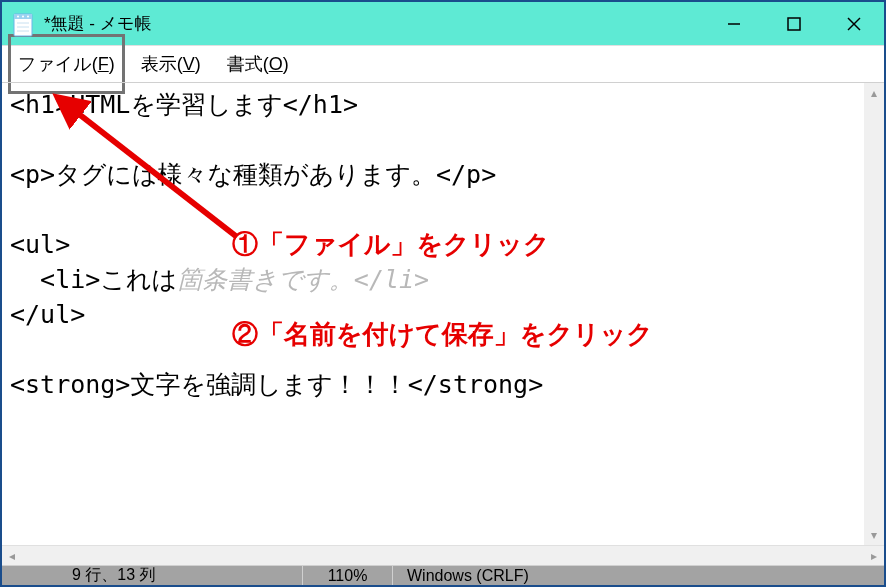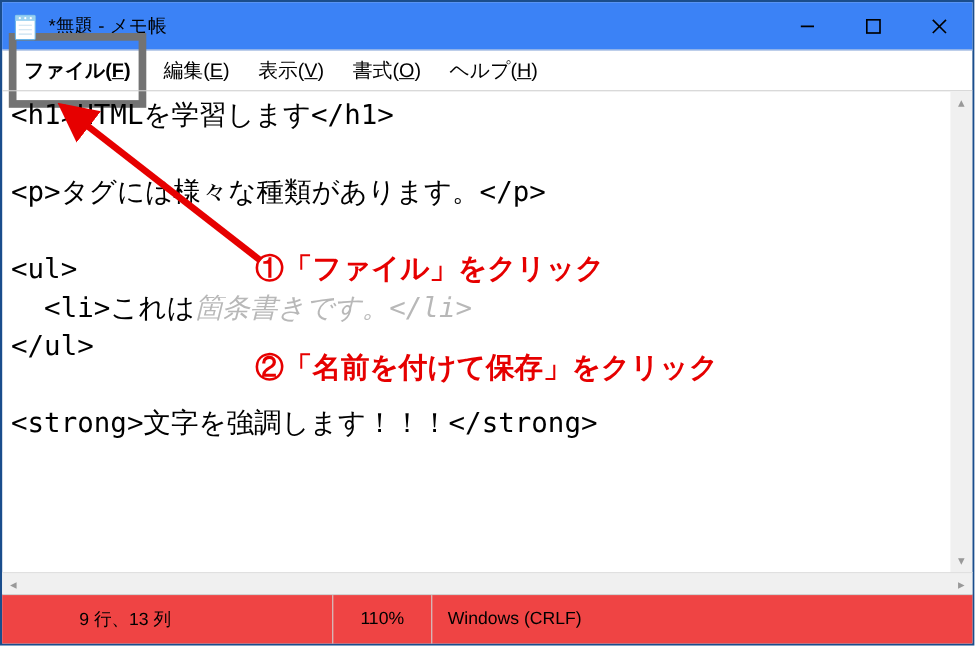--- a/index.html
+++ b/index.html
@@ -15,21 +15,21 @@
       width: 886px;
       height: 587px;
       border: 2px solid #1a4d8c;
       background: #fff;
       display: flex;
       flex-direction: column;
       position: relative;
     }
     .titlebar {
       height: 44px;
-      background: #3b82f6;
+      background: #5eead4;
       display: flex;
       align-items: center;
       padding-left: 10px;
       border-bottom: 1px solid #e0e0e0;
     }
     .notepad-icon {
       width: 22px;
       height: 26px;
       margin-right: 10px;
       position: relative;
@@ -60,23 +60,22 @@
       align-items: center;
       padding-left: 6px;
       gap: 6px;
       font-size: 18px;
     }
     .menu-item {
       padding: 4px 10px;
       color: #000;
     }
     .menu-item.highlighted {
-      border: 7px solid #737373;
+      border: 3px solid #737373;
       padding: 15px 7px;
-      font-weight: bold;
     }
     .menu-item u { text-decoration: underline; }
     .editor-area {
       flex: 1;
       position: relative;
       overflow: hidden;
       border-top: 1px solid #d0d0d0;
     }
     .editor-content {
       padding: 4px 8px;
@@ -115,22 +114,22 @@
     .scroll-arrow-h {
       width: 20px;
       display: flex;
       align-items: center;
       justify-content: center;
       color: #999;
       font-size: 12px;
     }
     .scroll-track-h { flex: 1; }
     .statusbar {
-      height: 45px;
-      background: #ef4444;
+      height: 20px;
+      background: #a3a3a3;
       display: flex;
       align-items: center;
       font-size: 16px;
       border-top: 1px solid #d0d0d0;
     }
     .status-cell {
       padding: 0 14px;
       height: 100%;
       display: flex;
       align-items: center;
@@ -191,24 +190,22 @@
         <svg width="16" height="16">
             <line x1="2" y1="2" x2="14" y2="14" stroke="#000" stroke-width="1.5"></line>
             <line x1="14" y1="2" x2="2" y2="14" stroke="#000" stroke-width="1.5"></line>
           </svg>
       </div>
     </div>
   </div>
 
   <div class="menubar">
     <span class="menu-item highlighted">ファイル(<u>F</u>)</span>
-    <span class="menu-item">編集(<u>E</u>)</span>
     <span class="menu-item">表示(<u>V</u>)</span>
     <span class="menu-item">書式(<u>O</u>)</span>
-    <span class="menu-item">ヘルプ(<u>H</u>)</span>
   </div>
 
   <div class="editor-area">
     <div class="editor-content"><span>&lt;h1&gt;HTMLを学習します&lt;/h1&gt;</span>
 <span></span>
 <span>&lt;p&gt;タグには様々な種類があります。&lt;/p&gt;</span>
 <span></span>
 <span>&lt;ul&gt;</span>
 <span>  &lt;li&gt;これは</span><span class="gray">箇条書きです。&lt;/li&gt;</span>
 <span>&lt;/ul&gt;</span>

